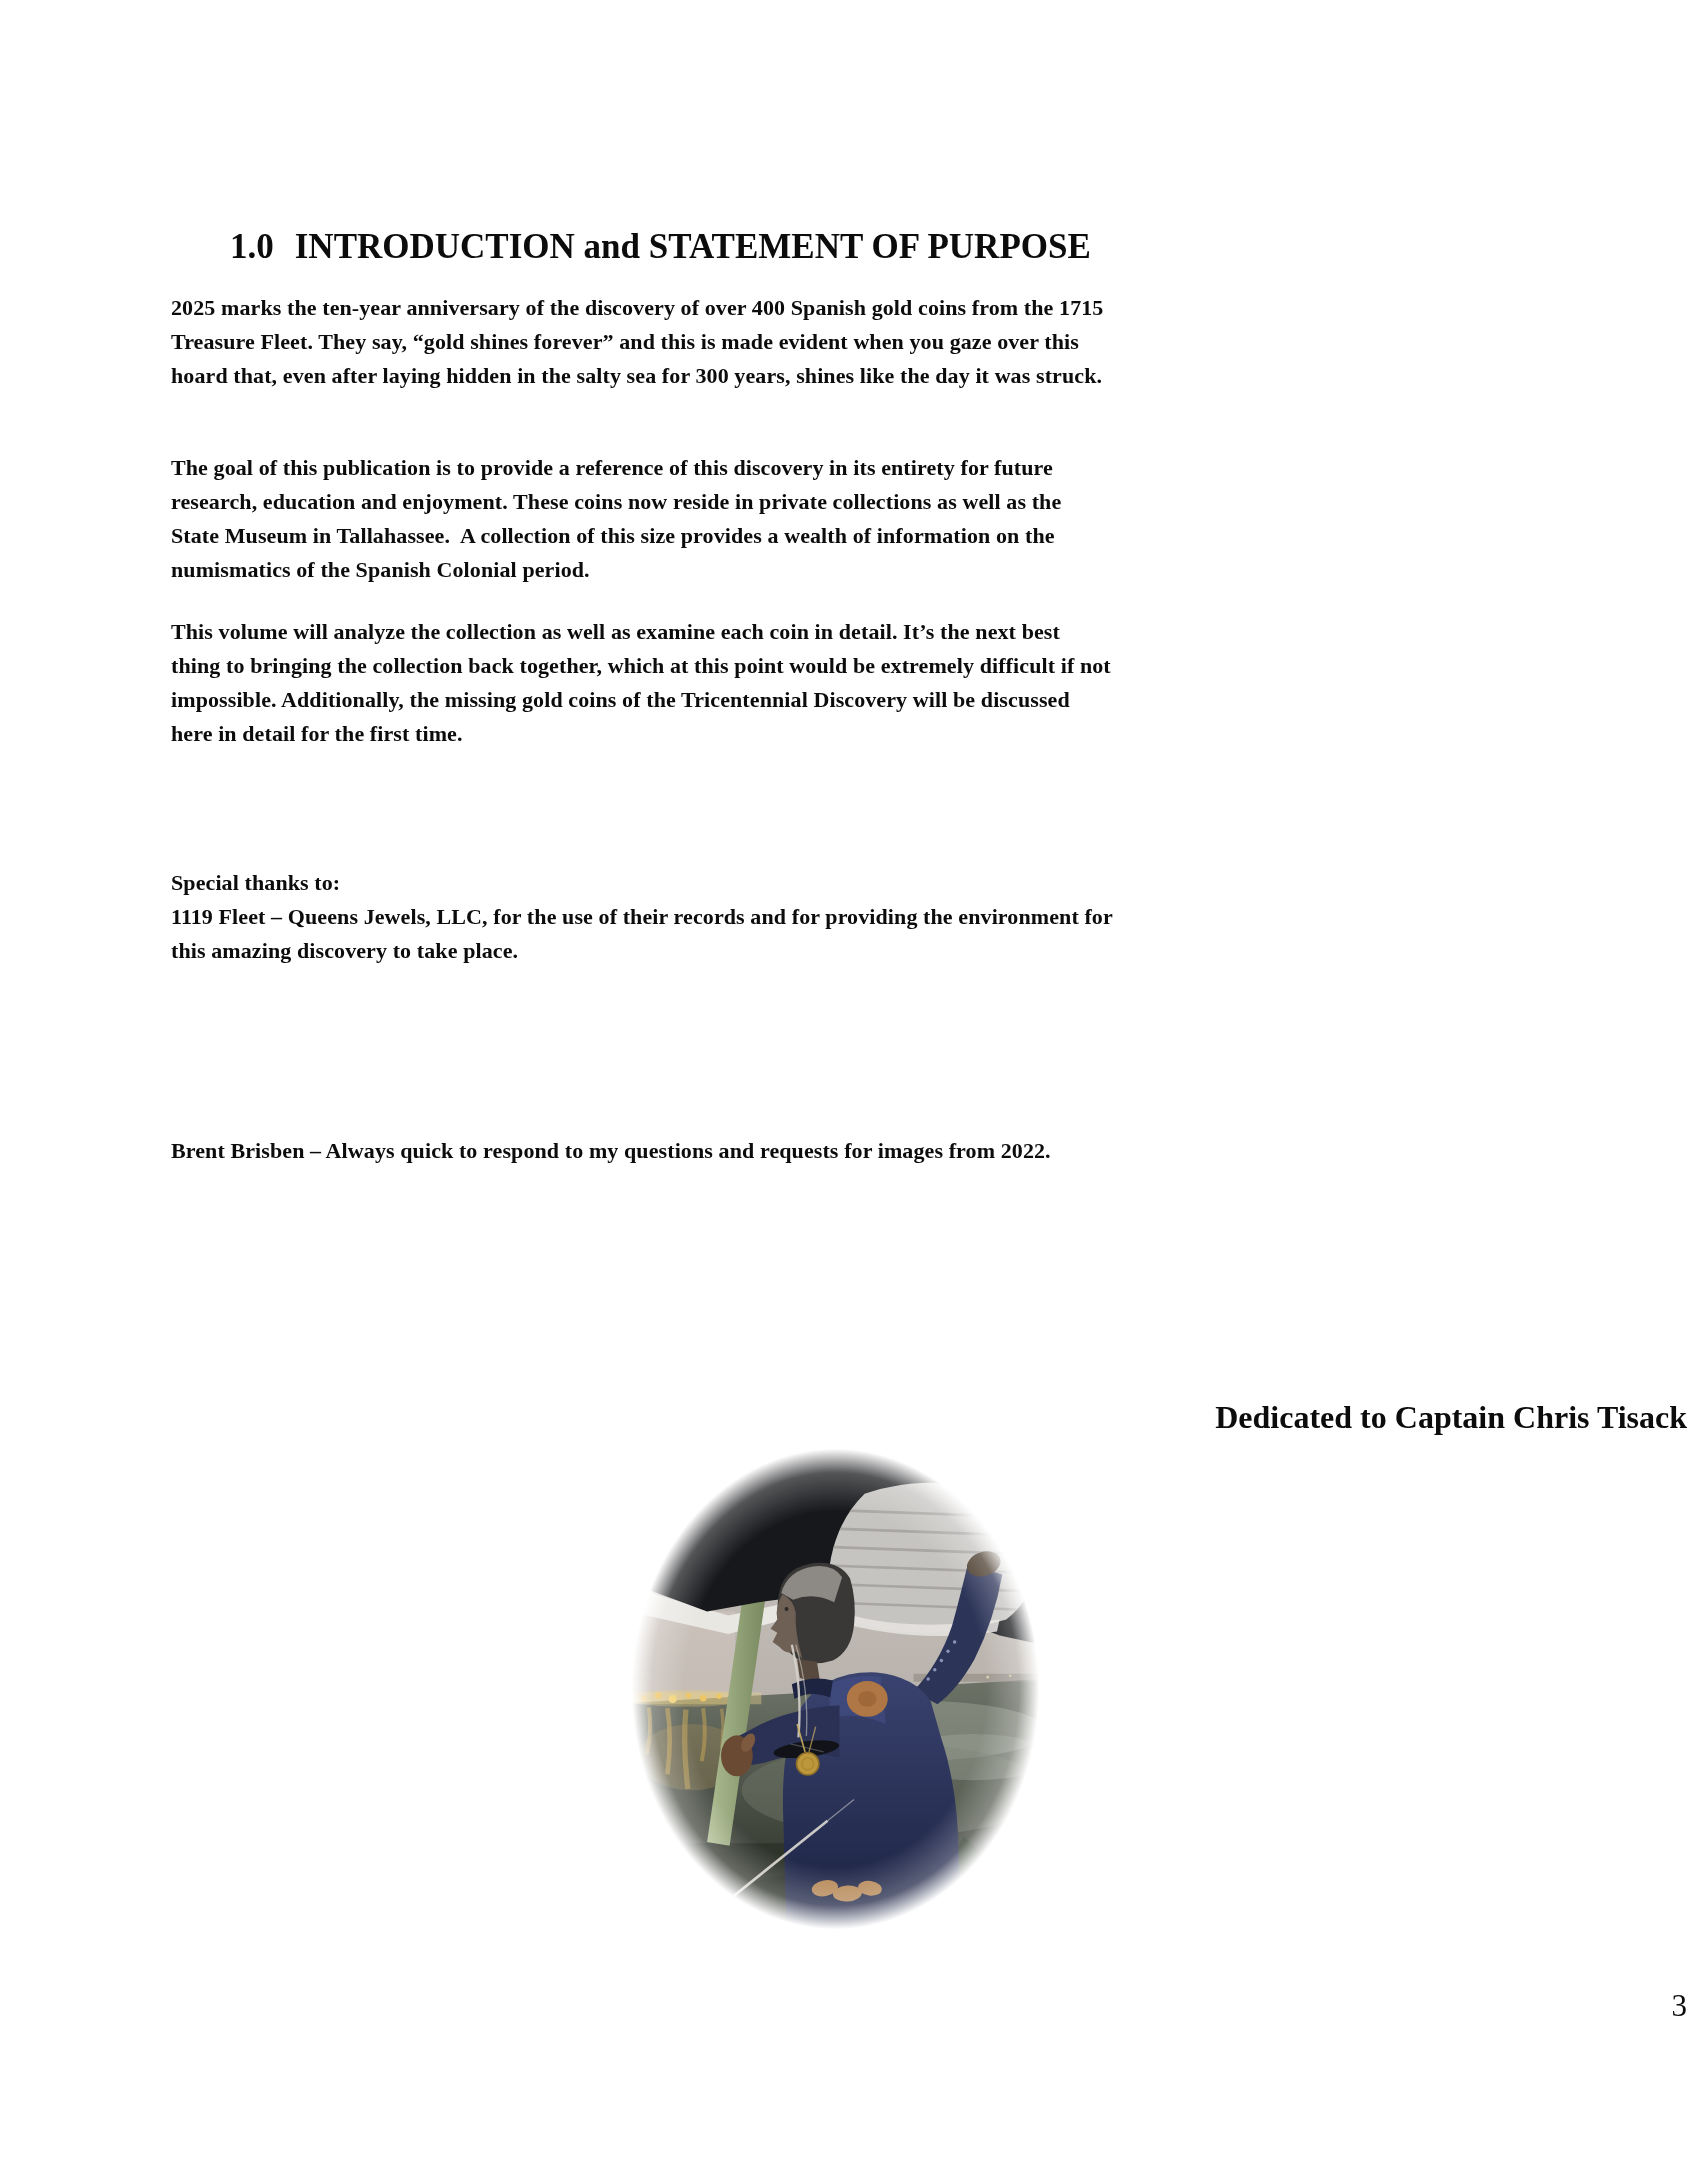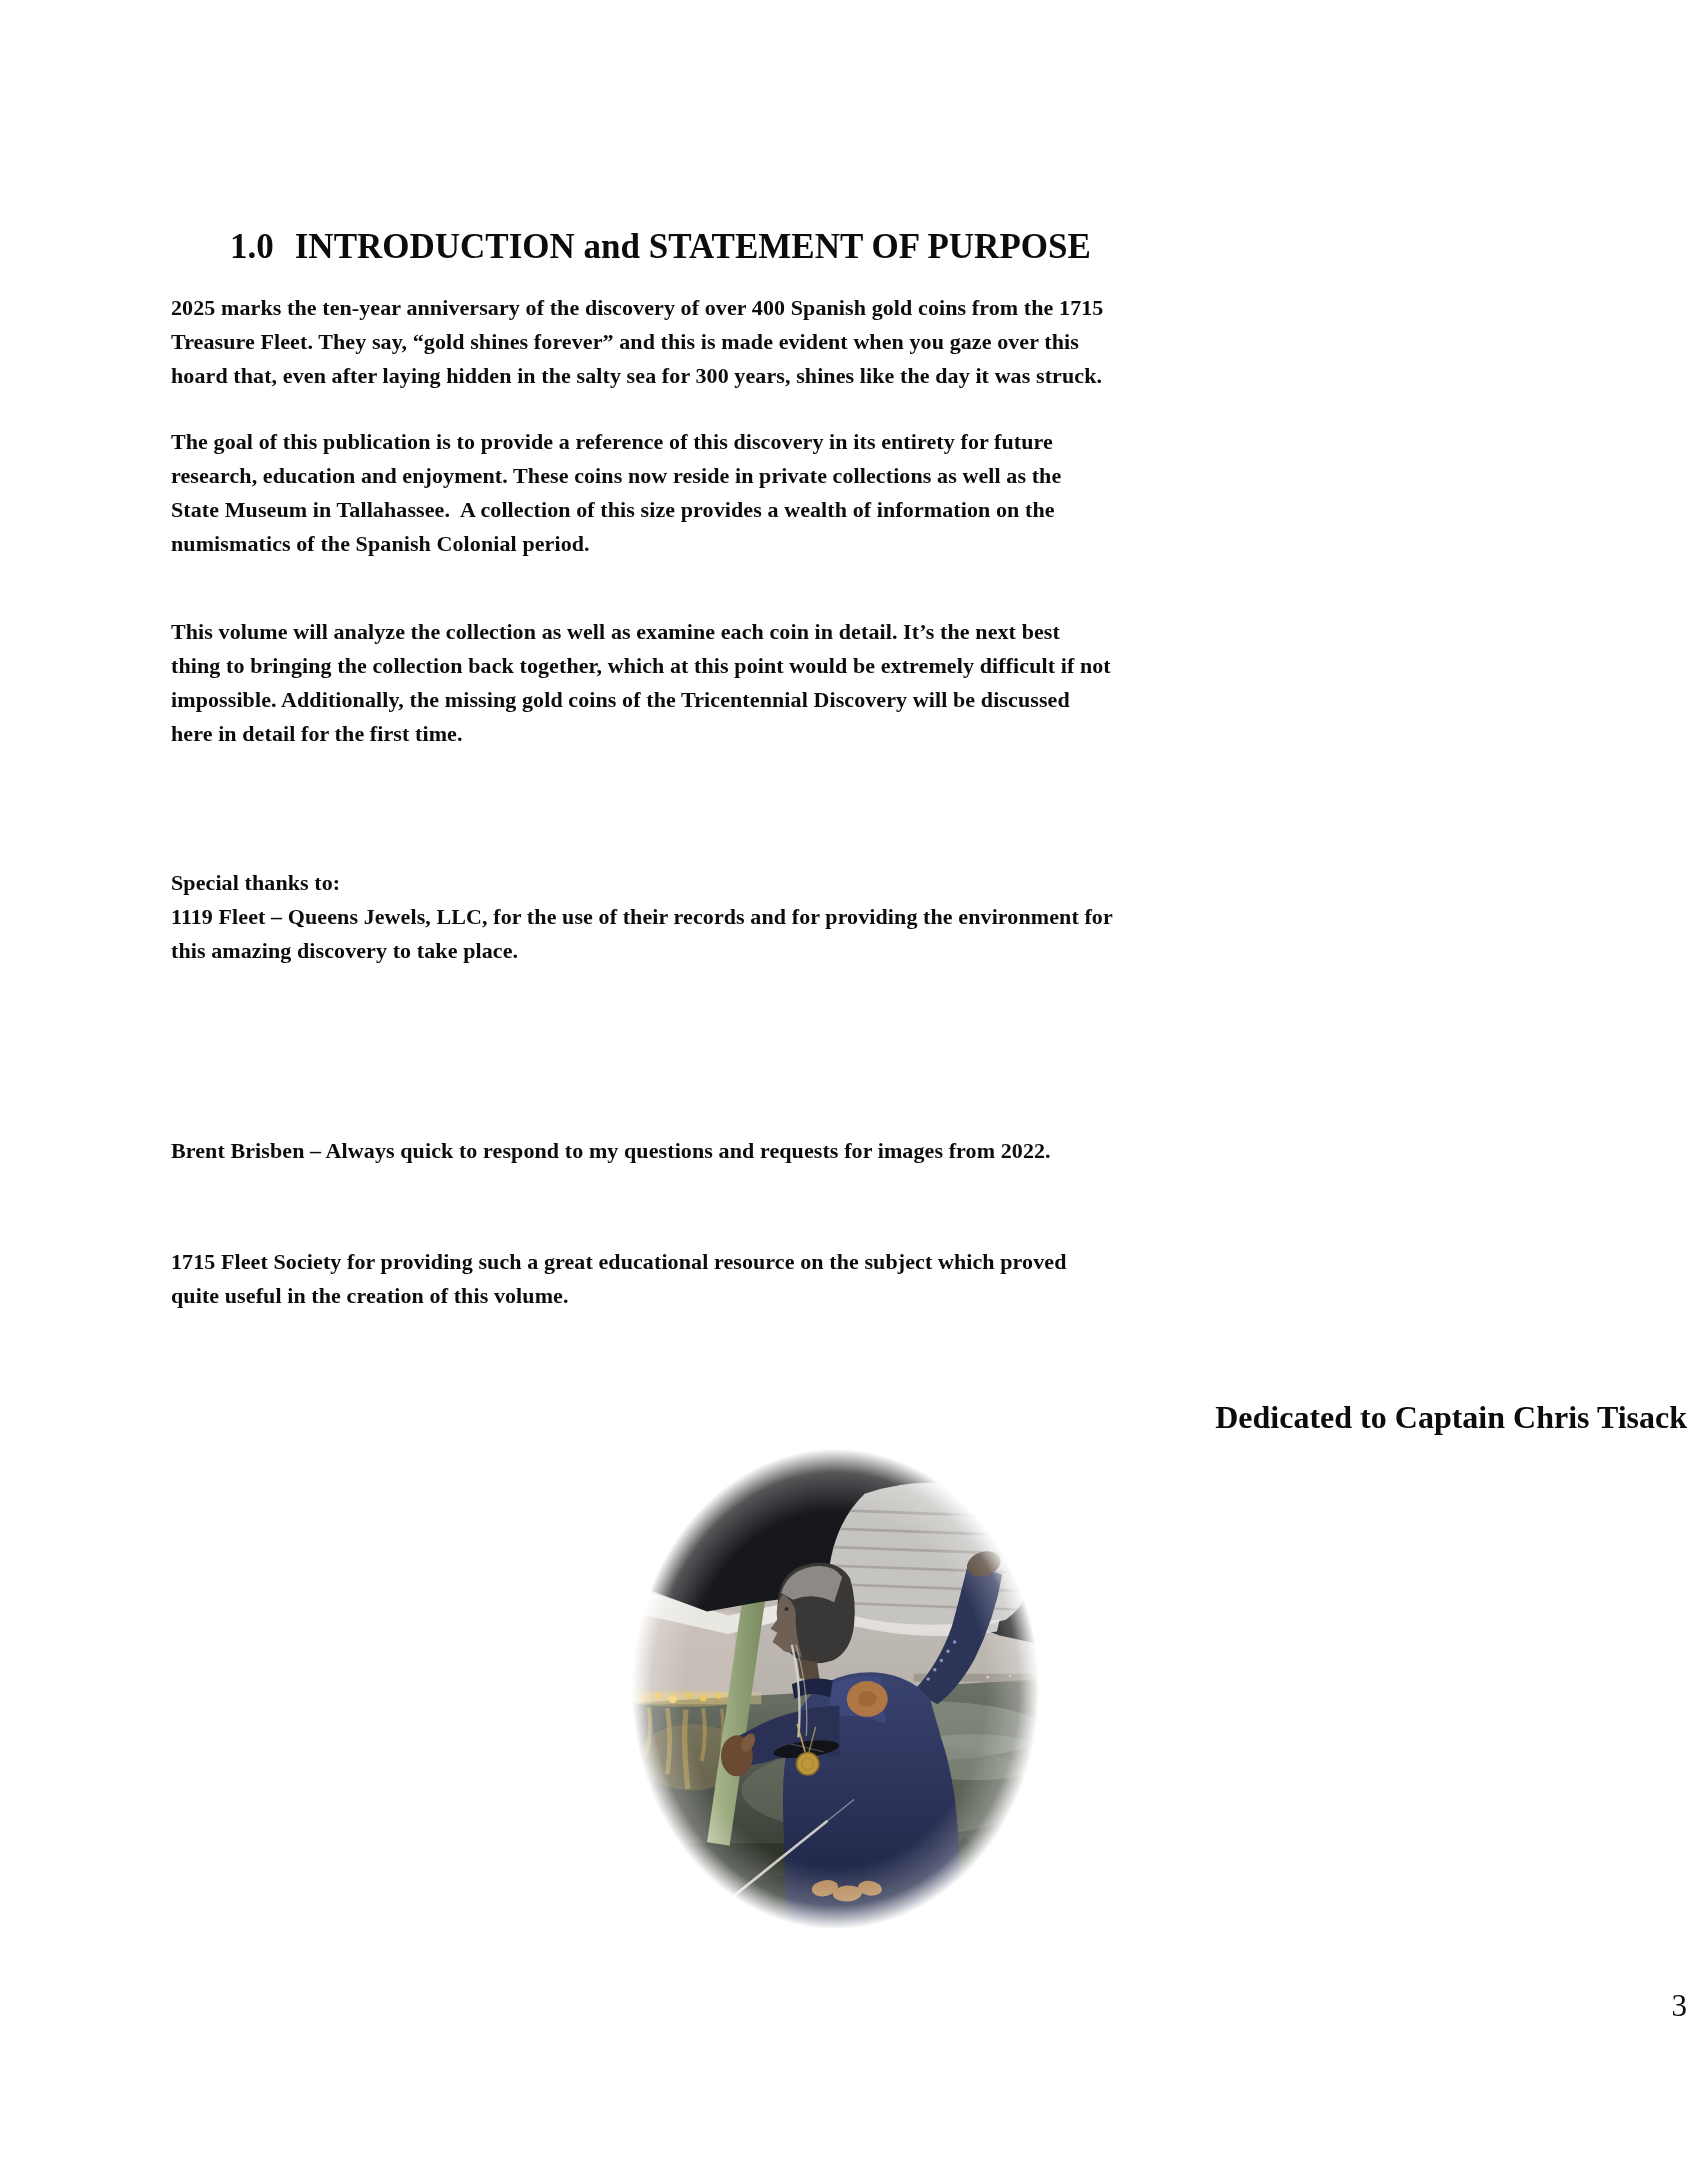--- a/index.html
+++ b/index.html
@@ -64,34 +64,32 @@
 
 <div class="page">
 
   <div class="heading">
     <span class="h-num">1.0</span><span>INTRODUCTION and STATEMENT OF PURPOSE</span>
   </div>
 
   <div class="block" style="top:291px">2025 marks the ten-year anniversary of the discovery of over 400 Spanish gold coins from the 1715
 Treasure Fleet. They say, “gold shines forever” and this is made evident when you gaze over this
 hoard that, even after laying hidden in the salty sea for 300 years, shines like the day it was struck.</div>
-  <div class="block" style="top:425px">The goal of this publication is to provide a reference of this discovery in its entirety for future
+  <div class="block" style="top:451px">The goal of this publication is to provide a reference of this discovery in its entirety for future
 research, education and enjoyment. These coins now reside in private collections as well as the
 State Museum in Tallahassee.  A collection of this size provides a wealth of information on the
 numismatics of the Spanish Colonial period.</div>
   <div class="block" style="top:615px">This volume will analyze the collection as well as examine each coin in detail. It’s the next best
 thing to bringing the collection back together, which at this point would be extremely difficult if not
 impossible. Additionally, the missing gold coins of the Tricentennial Discovery will be discussed
 here in detail for the first time.</div>
   <div class="block" style="top:866px">Special thanks to:
 1119 Fleet – Queens Jewels, LLC, for the use of their records and for providing the environment for
 this amazing discovery to take place.</div>
   <div class="block" style="top:1134px">Brent Brisben – Always quick to respond to my questions and requests for images from 2022.</div>
-  <div class="block" style="top:1245px">1715 Fleet Society for providing such a great educational resource on the subject which proved
-quite useful in the creation of this volume.</div>
 
   <div class="centered dedication">Dedicated to Captain Chris Tisack</div>
 
   <div class="photo-wrap">
     <svg viewBox="0 0 624 734" xmlns="http://www.w3.org/2000/svg">
       <defs>
         <radialGradient id="fade" cx="0.5" cy="0.5" r="0.5">
           <stop offset="0" stop-color="#ffffff"></stop>
           <stop offset="0.74" stop-color="#ffffff"></stop>
           <stop offset="0.90" stop-color="#bbbbbb"></stop>

